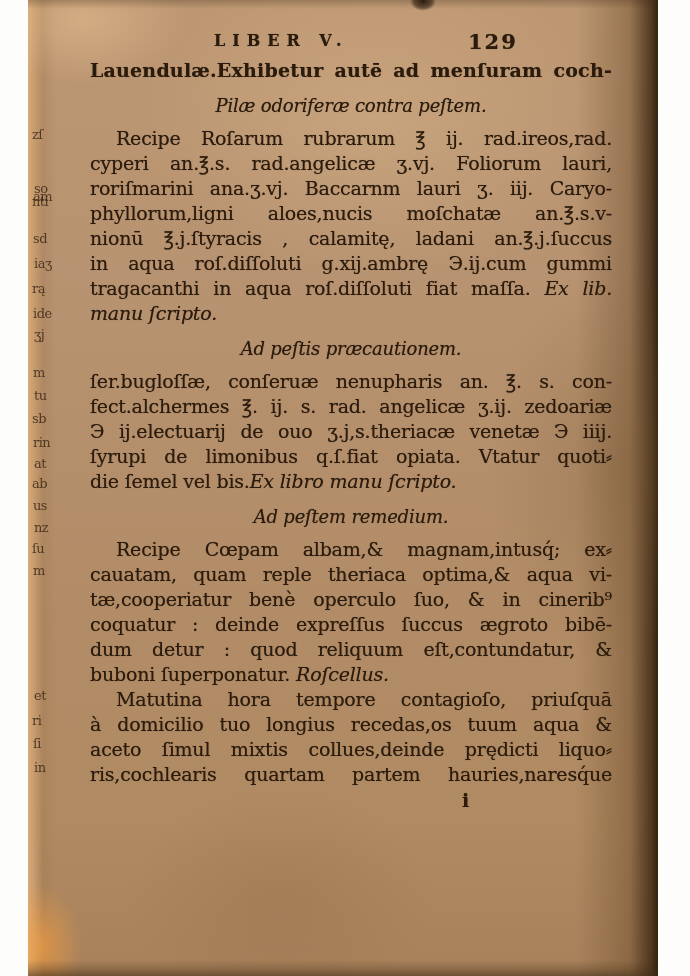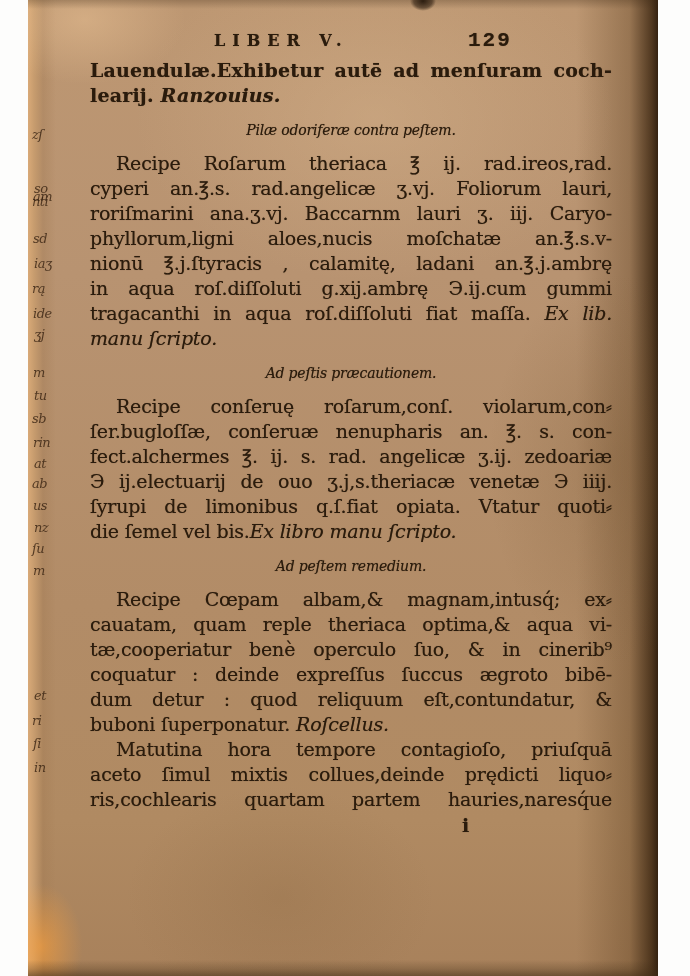--- a/index.html
+++ b/index.html
@@ -23,38 +23,38 @@
       linear-gradient(to bottom, #bd9772 0%, #b89371 28%, #b28c67 62%, #b08a62 84%, #a8815b 100%);
   }
   .header-title{
     position:absolute;left:186px;top:31px;
     font-size:16px;font-weight:bold;letter-spacing:7px;
     color:#2a1b0c;text-shadow:0 0 0.8px rgba(42,27,12,0.6);
   }
   .page-number{
     position:absolute;left:440px;top:29px;
     font-size:21px;font-weight:bold;letter-spacing:2px;
-    color:#2a1b0c;text-shadow:0 0 0.8px rgba(42,27,12,0.6);font-family:Liberation Mono, monospace;
+    color:#2a1b0c;text-shadow:0 0 0.8px rgba(42,27,12,0.6);
   }
   .text-col{
     position:absolute;left:42px;top:58px;width:522px;
     font-size:19px;line-height:25px;letter-spacing:-0.2px;
     color:#2a1b0c;text-shadow:0 0 0.7px rgba(42,27,12,0.62);margin-left:20px;
   }
   .line{text-align:justify;text-align-last:justify;}
   .line.short{text-align-last:left;}
   .line.indent{text-indent:26px;}
   .heavy .line{font-weight:bold;letter-spacing:0.2px;}
   .heading{
     text-align:center;text-align-last:center;
-    font-style:italic;font-size:14px;margin:10px 0 8px;
+    font-style:italic;font-size:18px;margin:10px 0 8px;
   }
   .it{font-style:italic;}
   .signature{margin-top:1px;padding-left:372px;font-weight:bold;}
-  .gutter{position:absolute;left:0;top:0;width:30px;height:924px;overflow:hidden;font-style:italic;}
+  .gutter{position:absolute;left:0;top:0;width:30px;height:924px;overflow:hidden;}
   .frag{
     position:absolute;left:5px;
     font-size:13px;line-height:13px;color:rgba(52,32,15,0.78);
     filter:blur(0.4px);letter-spacing:-0.5px;
   }
   .ink-blob{
     position:absolute;left:382px;top:-9px;width:26px;height:20px;
     background:radial-gradient(closest-side, rgba(38,24,12,0.95), rgba(38,24,12,0.55) 70%, transparent);
     border-radius:50%;filter:blur(0.6px);
   }
@@ -89,51 +89,50 @@
       <span class="frag" style="top: 714px; left: 4px;">ri</span>
       <span class="frag" style="top: 737px; left: 5px;">ſi</span>
       <span class="frag" style="top: 761px; left: 6px;">in</span>
     </div>
   <span class="header-title">LIBER V.</span>
   <span class="page-number">129</span>
   <div class="text-col">
 
   <div class="heavy">
         <div class="line"><span>Lauendulæ.Exhibetur autē ad menſuram coch-</span></div>
-        <div class="line short"><span>learij. </span><span class="it">Ranzouius.</span></div>
       </div>
       <div class="heading">Pilæ odoriferæ contra peſtem.</div>
       <div>
-        <div class="line indent"><span>Recipe Roſarum theriaca ℥ ij. rad.ireos,rad.</span></div>
+        <div class="line indent"><span>Recipe Roſarum rubrarum ℥ ij. rad.ireos,rad.</span></div>
         <div class="line"><span>cyperi an.℥.s. rad.angelicæ ʒ.vj. Foliorum lauri,</span></div>
         <div class="line"><span>roriſmarini ana.ʒ.vj. Baccarnm lauri ʒ. iij. Caryo-</span></div>
         <div class="line"><span>phyllorum,ligni aloes,nucis moſchatæ an.℥.s.v-</span></div>
-        <div class="line"><span>nionū ℥.j.ſtyracis , calamitę, ladani an.℥.j.ambrę</span></div>
+        <div class="line"><span>nionū ℥.j.ſtyracis , calamitę, ladani an.℥.j.ſuccus</span></div>
         <div class="line"><span>in aqua roſ.diſſoluti g.xij.ambrę Э.ij.cum gummi</span></div>
         <div class="line"><span>tragacanthi in aqua roſ.diſſoluti fiat maſſa. </span><span class="it">Ex lib.</span></div>
         <div class="line short"><span class="it">manu ſcripto.</span></div>
       </div>
       <div class="heading">Ad peſtis præcautionem.</div>
       <div>
-        <div class="line indent"><span>Recipe conſeruę roſarum,conſ. violarum,con⸗</span></div>
         <div class="line"><span>ſer.bugloſſæ, conſeruæ nenupharis an. ℥. s. con-</span></div>
         <div class="line"><span>fect.alchermes ℥. ij. s. rad. angelicæ ʒ.ij. zedoariæ</span></div>
         <div class="line"><span>Э ij.electuarij de ouo ʒ.j,s.theriacæ venetæ Э iiij.</span></div>
         <div class="line"><span>ſyrupi de limonibus q.ſ.fiat opiata. Vtatur quoti⸗</span></div>
         <div class="line short"><span>die ſemel vel bis.</span><span class="it">Ex libro manu ſcripto.</span></div>
       </div>
       <div class="heading">Ad peſtem remedium.</div>
       <div>
         <div class="line indent"><span>Recipe Cœpam albam,&amp; magnam,intusq́; ex⸗</span></div>
         <div class="line"><span>cauatam, quam reple theriaca optima,&amp; aqua vi-</span></div>
         <div class="line"><span>tæ,cooperiatur benè operculo ſuo, &amp; in cinerib⁹</span></div>
         <div class="line"><span>coquatur : deinde expreſſus ſuccus ægroto bibē-</span></div>
         <div class="line"><span>dum detur : quod reliquum eſt,contundatur, &amp;</span></div>
         <div class="line short"><span>buboni ſuperponatur. </span><span class="it">Roſcellus.</span></div>
       </div>
       <div>
         <div class="line indent"><span>Matutina hora tempore contagioſo, priuſquā</span></div>
+        <div class="line"><span>à domicilio tuo longius recedas,os tuum aqua &amp;</span></div>
         <div class="line"><span>aceto ſimul mixtis collues,deinde prędicti liquo⸗</span></div>
         <div class="line"><span>ris,cochlearis quartam partem hauries,naresq́ue</span></div>
       </div>
       <div class="signature">i</div>
     </div>
 </div>
 
 </body></html>

